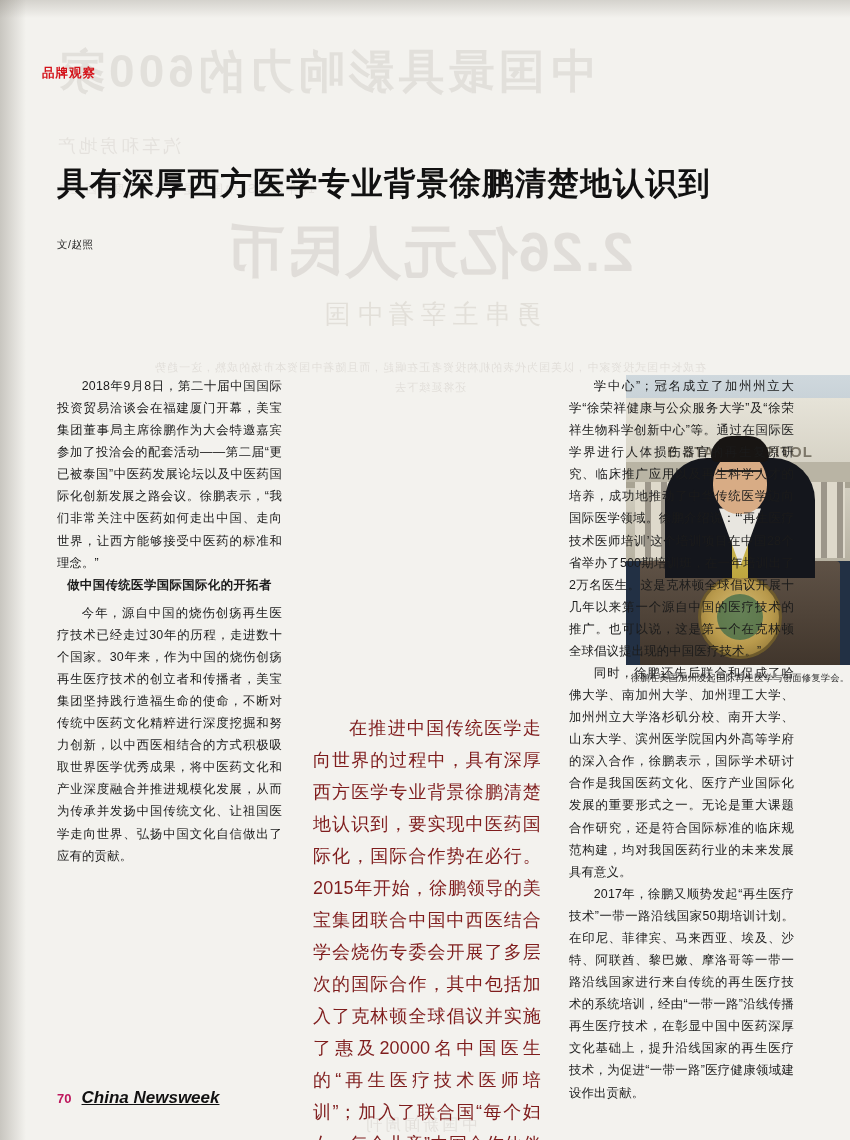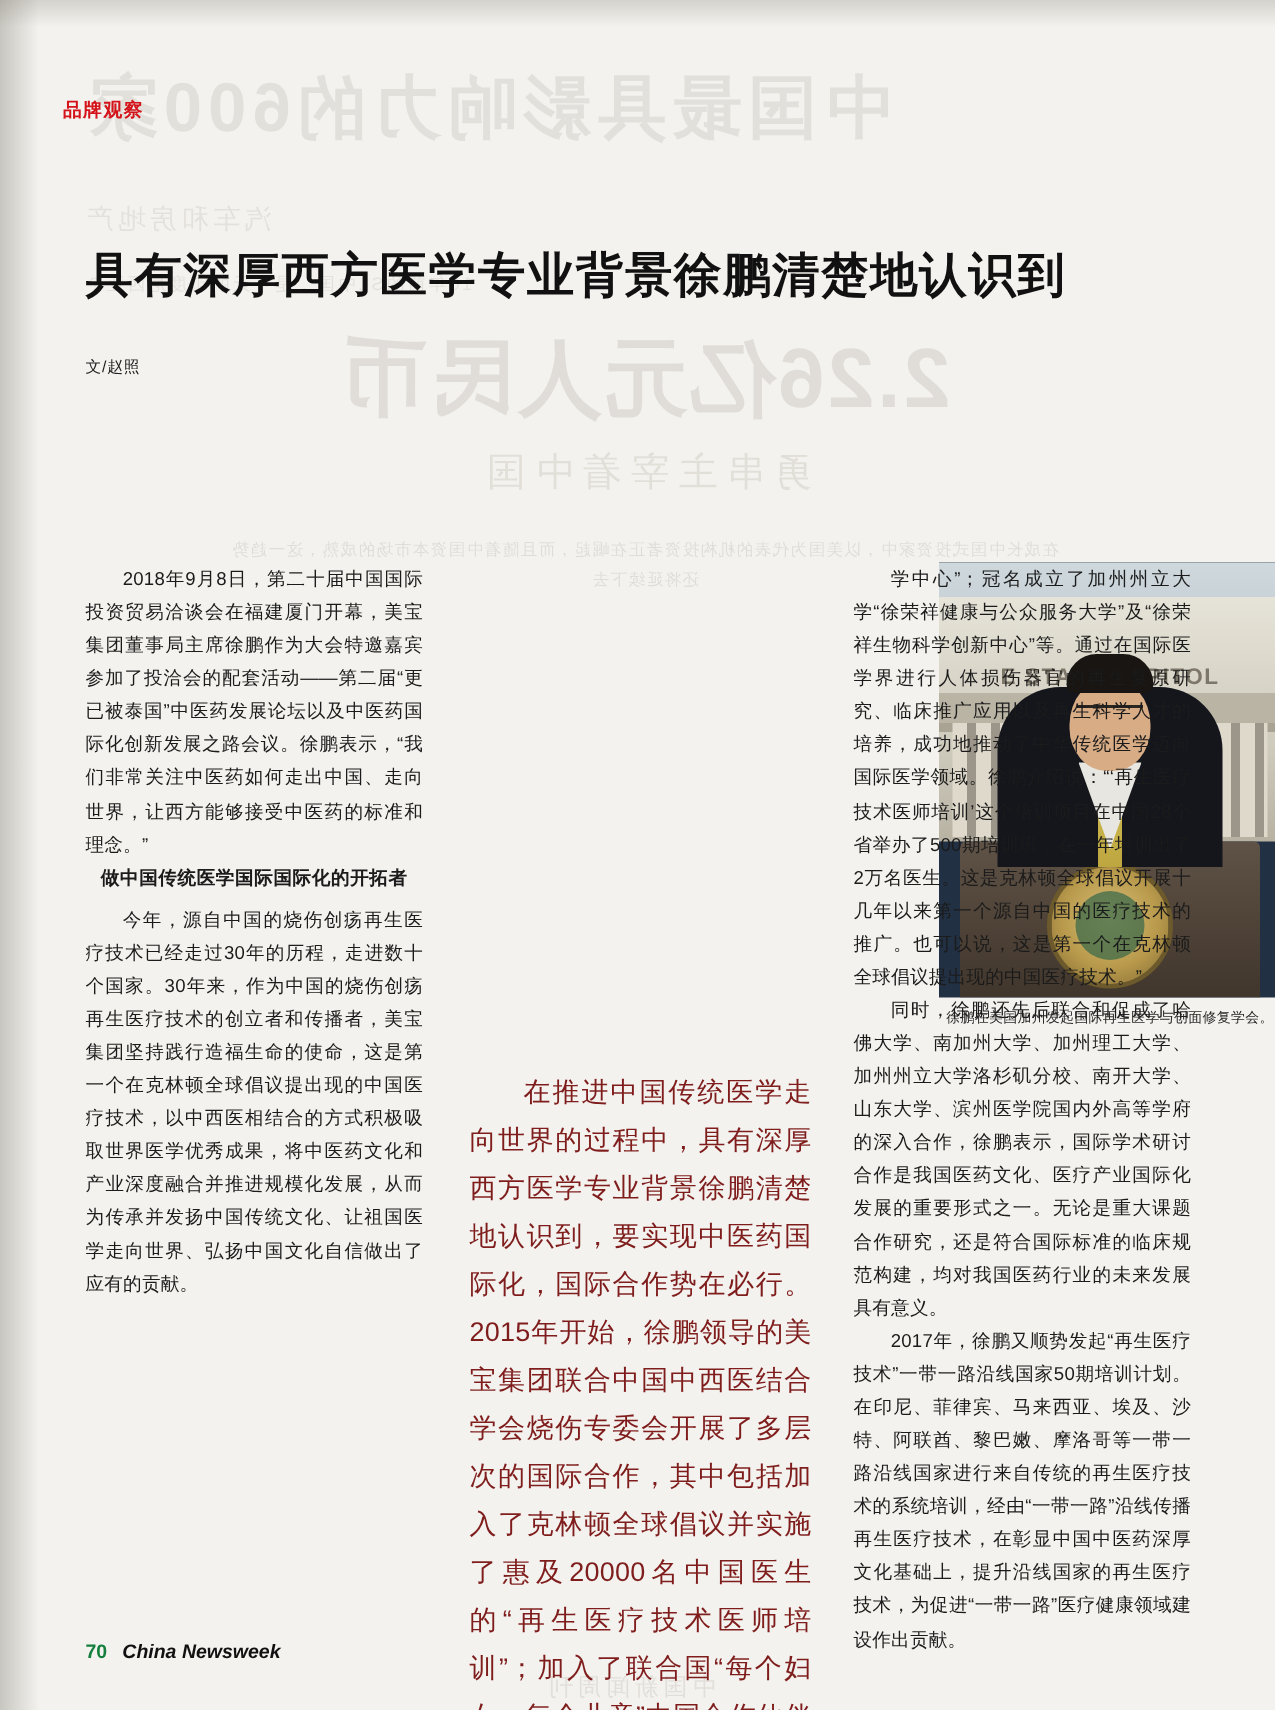--- a/index.html
+++ b/index.html
@@ -321,28 +321,29 @@
     position: absolute;
     left: 57px;
     bottom: 32px;
     font-size: 11px;
     color: #1b1b1b;
   }
   .footer .pagenum {
     font-weight: bold;
     font-size: 13px;
     margin-right: 7px;
-    color: #15803d;
+    color: #be185d;
     text-align: right;
   }
   .footer .magname {
     font-weight: bold;
     font-style: italic;
-    font-size: 13px;
+    font-size: 17px;
     color: #111;
+    text-decoration: underline;
   }
   .edge-shadow {
     position: absolute;
     left: 0; top: 0; bottom: 0; width: 26px;
     background: linear-gradient(90deg, rgba(120,115,105,0.35) 0%, rgba(255,255,255,0) 100%);
     pointer-events: none;
   }
   .edge-shadow-top {
     position: absolute;
     left: 0; right: 0; top: 0; height: 18px;
@@ -374,21 +375,21 @@
   <h1 class="headline">具有深厚西方医学专业背景徐鹏清楚地认识到</h1>
 
 
   <div class="byline">文/赵照</div>
 
   <div class="columns">
 
     <div class="col col-1">
       <p>2018年9月8日，第二十届中国国际投资贸易洽谈会在福建厦门开幕，美宝集团董事局主席徐鹏作为大会特邀嘉宾参加了投洽会的配套活动——第二届“更已被泰国”中医药发展论坛以及中医药国际化创新发展之路会议。徐鹏表示，“我们非常关注中医药如何走出中国、走向世界，让西方能够接受中医药的标准和理念。”</p>
       <p class="sub">做中国传统医学国际国际化的开拓者</p>
-      <p>今年，源自中国的烧伤创疡再生医疗技术已经走过30年的历程，走进数十个国家。30年来，作为中国的烧伤创疡再生医疗技术的创立者和传播者，美宝集团坚持践行造福生命的使命，这是第一个在克林顿全球倡议提出现的中国医疗技术，以中西医相结合的方式积极吸取世界医学优秀成果，将中医药文化和产业深度融合并推进规模化发展，从而为传承并发扬中国传统文化、让祖国医学走向世界、弘扬中国文化自信做出了应有的贡献。</p>
+      <p>今年，源自中国的烧伤创疡再生医疗技术已经走过30年的历程，走进数十个国家。30年来，作为中国的烧伤创疡再生医疗技术的创立者和传播者，美宝集团坚持践行造福生命的使命，不断对传统中医药文化精粹进行深度挖掘和努力创新，以中西医相结合的方式积极吸取世界医学优秀成果，将中医药文化和产业深度融合并推进规模化发展，从而为传承并发扬中国传统文化、让祖国医学走向世界、弘扬中国文化自信做出了应有的贡献。</p>
     </div>
 
     <div class="col col-2">
       <div class="photo-block">
         <div class="photo">
           <div class="sky"></div>
           <div class="building"></div>
           <div class="capitol-text">E STATE CAPITOL</div>
           <div class="cornice"></div>
           <div class="capitol-text2">SACRAMENTO,CA</div>

